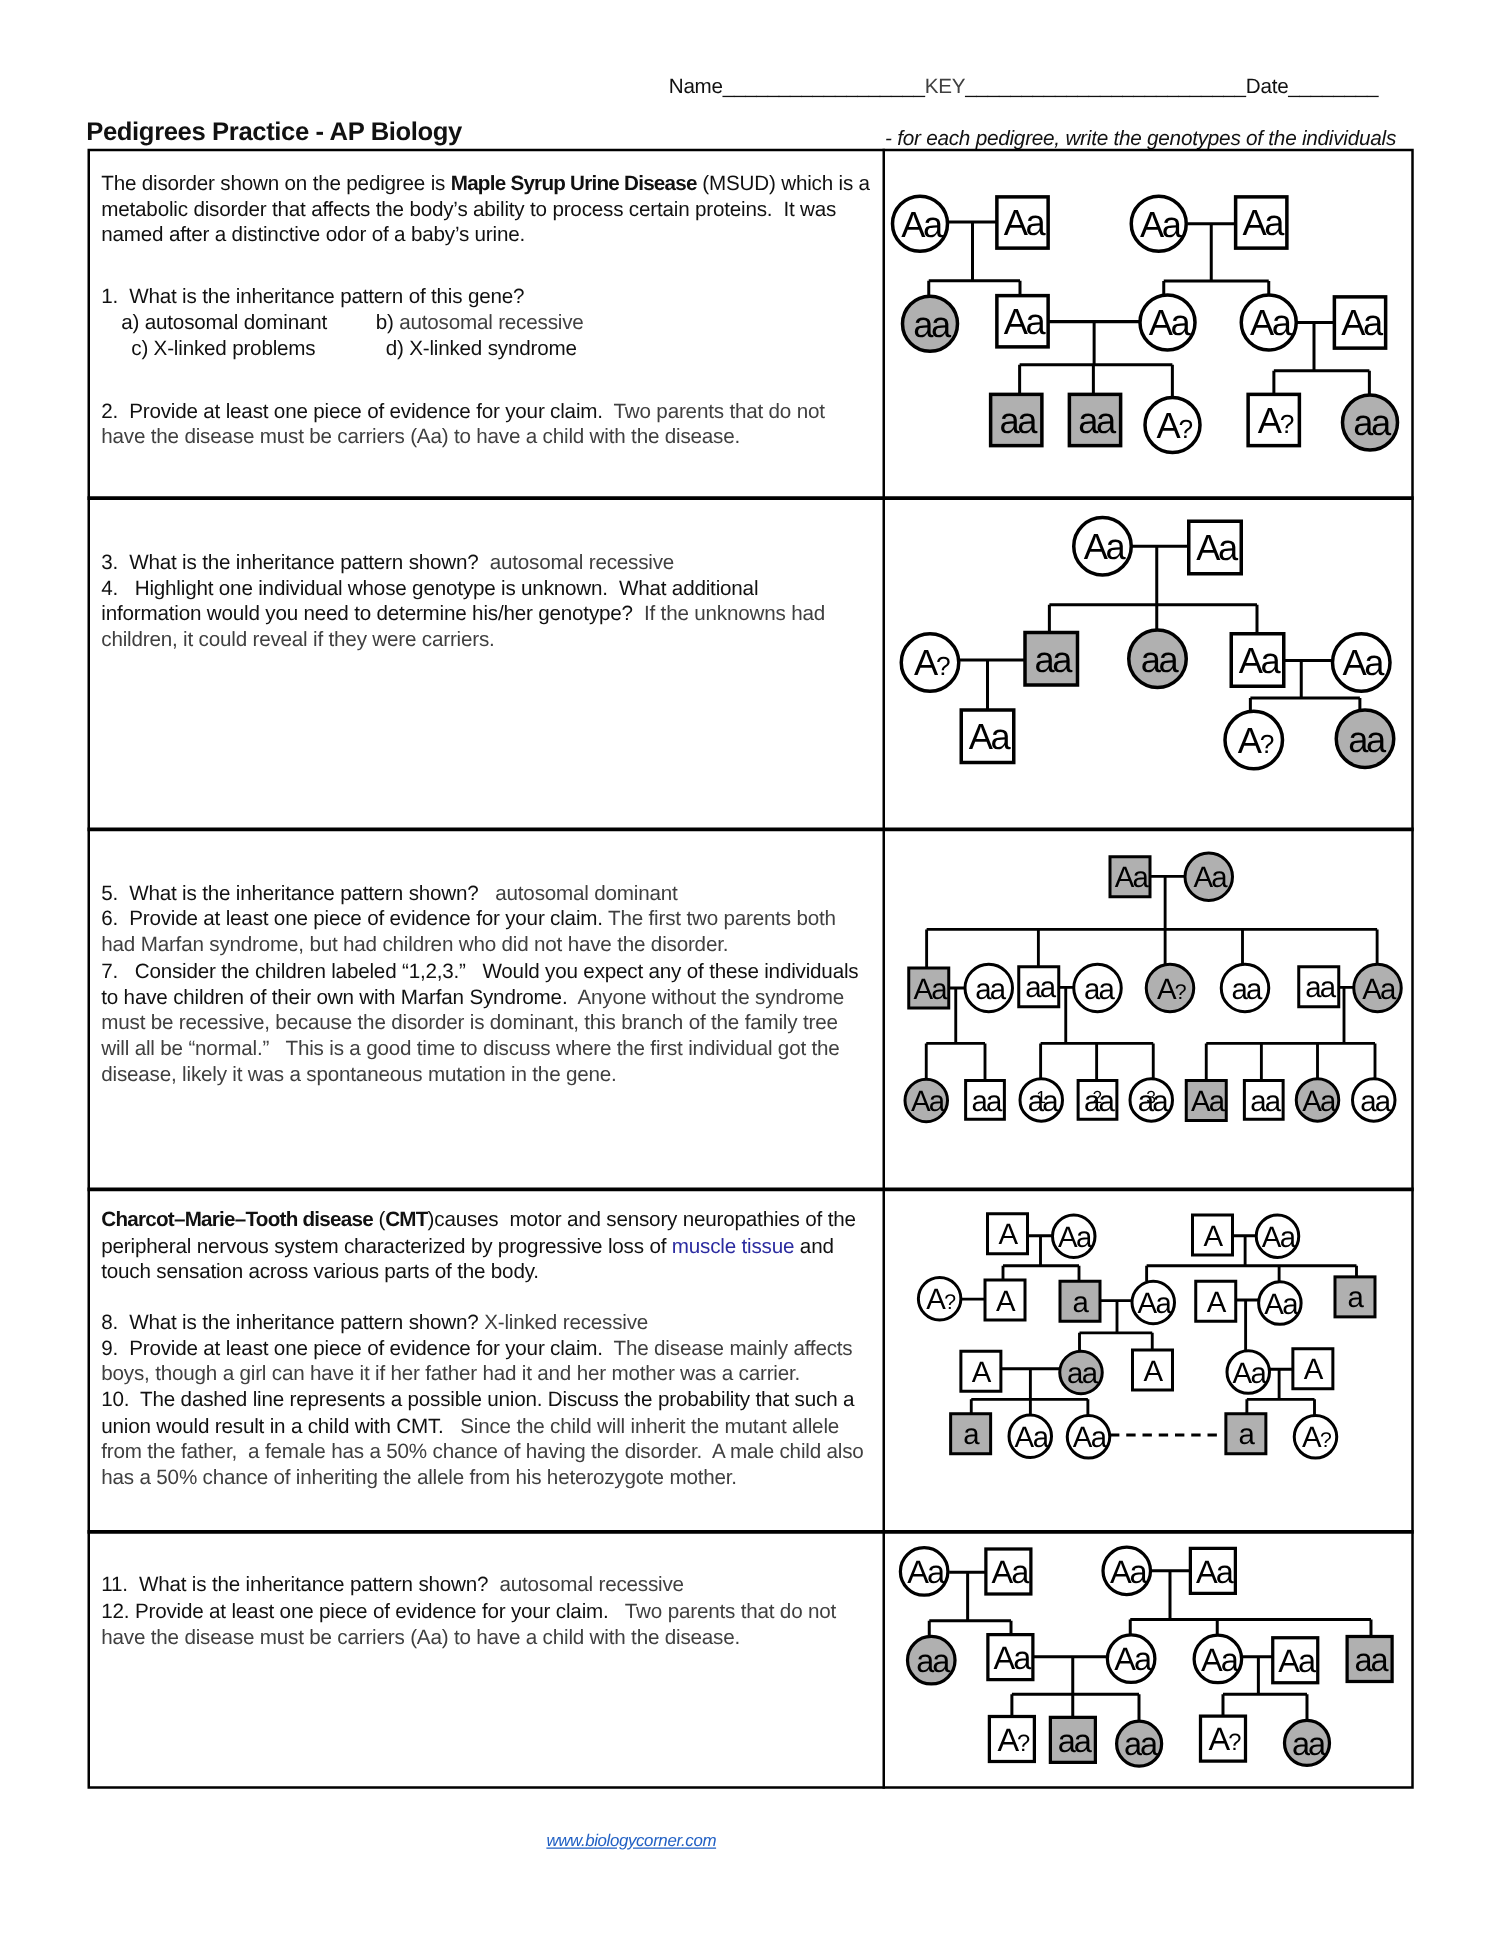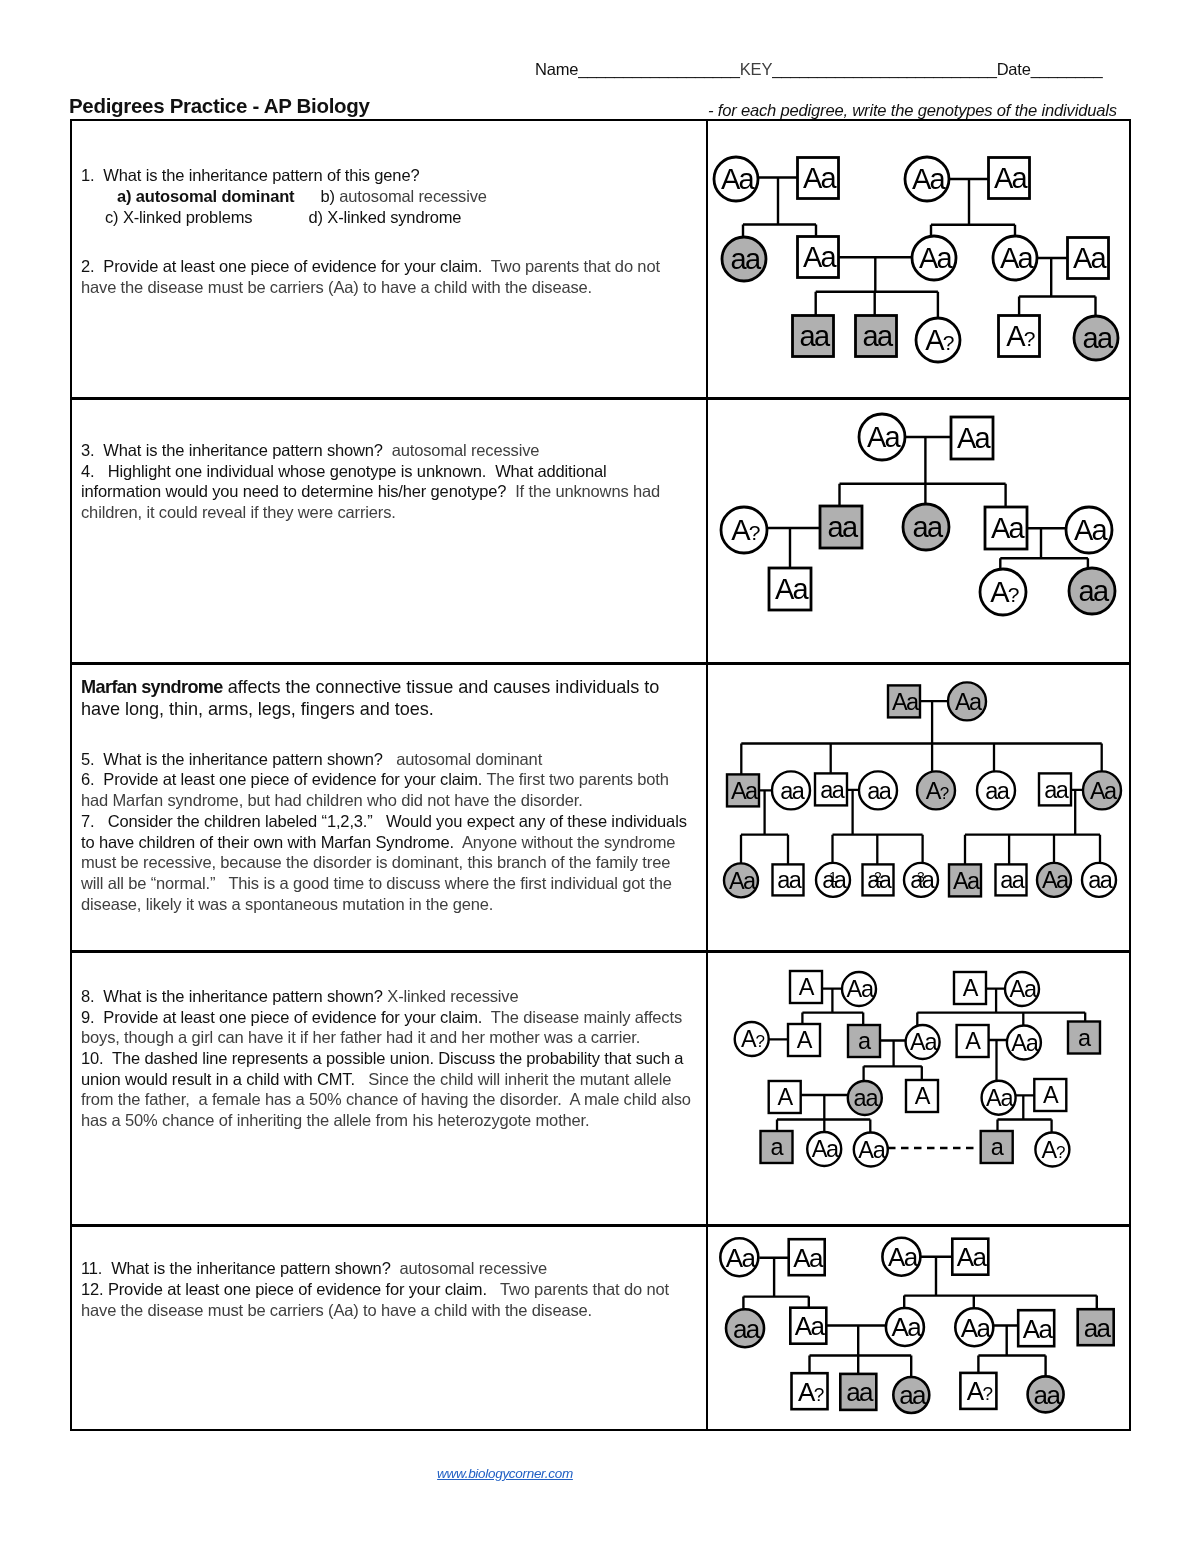--- a/index.html
+++ b/index.html
@@ -23,34 +23,35 @@
 <div class="abs" style="left:708px;top:100.5px;font-size:16.6px;font-style:italic;letter-spacing:-0.2px;">- for each pedigree, write the genotypes of the individuals</div>
 
 <div class="abs" style="left:70px;top:119.2px;width:1060.5px;height:1312px;border:2.6px solid #000;box-sizing:border-box;"></div>
 <div class="abs" style="left:70px;top:397.4px;width:1060.5px;height:2.6px;background:#000;"></div>
 <div class="abs" style="left:70px;top:662px;width:1060.5px;height:2.6px;background:#000;"></div>
 <div class="abs" style="left:70px;top:950.4px;width:1060.5px;height:2.6px;background:#000;"></div>
 <div class="abs" style="left:70px;top:1224.2px;width:1060.5px;height:2.6px;background:#000;"></div>
 <div class="abs" style="left:705.7px;top:119.2px;width:2.6px;height:1312px;background:#000;"></div>
 
 <div class="abs cell" style="left:81px;top:136.8px;width:634px;">
-<p style="margin-top:28.5px;">1.&nbsp; What is the inheritance pattern of this gene?<br><span style="display:inline-block;margin-left:36px;width:203.5px;font-weight:bold;">a) autosomal dominant</span><span>b) <span class="red">autosomal recessive</span></span><br><span style="display:inline-block;margin-left:24px;width:203.5px;">c) X-linked problems</span><span>d) X-linked syndrome</span></p>
+<p>The disorder shown on the pedigree is <b>Maple Syrup Urine Disease</b> (MSUD) which is a<br>metabolic disorder that affects the body’s ability to process certain proteins.&nbsp; It was<br>named after a distinctive odor of a baby’s urine.</p>
+<p style="margin-top:28.5px;">1.&nbsp; What is the inheritance pattern of this gene?<br><span style="display:inline-block;margin-left:16px;width:203.5px;">a) autosomal dominant</span><span>b) <span class="red">autosomal recessive</span></span><br><span style="display:inline-block;margin-left:24px;width:203.5px;">c) X-linked problems</span><span>d) X-linked syndrome</span></p>
 <p style="margin-top:29px;">2.&nbsp; Provide at least one piece of evidence for your claim.&nbsp; <span class="red">Two parents that do not<br>have the disease must be carriers (Aa) to have a child with the disease.</span></p>
 </div>
 
 <div class="abs cell" style="left:81px;top:409.3px;width:634px;">
 <p style="margin-top:30.7px;">3.&nbsp; What is the inheritance pattern shown?&nbsp; <span class="red">autosomal recessive</span><br>4.&nbsp;&nbsp; Highlight one individual whose genotype is unknown.&nbsp; What additional<br>information would you need to determine his/her genotype?&nbsp; <span class="red">If the unknowns had<br>children, it could reveal if they were carriers.</span></p>
 </div>
 
 <div class="abs cell" style="left:81px;top:675.7px;width:640px;">
-<p style="font-size:18.1px;line-height:22px;letter-spacing:-0.05px;"><b>Marfan syndrome</b> affects the connective tissue and causes individuals to<br>have long, thin, arms, legs, fingers and toes.</p>
 <p style="margin-top:29.1px;">5.&nbsp; What is the inheritance pattern shown?&nbsp;&nbsp; <span class="red">autosomal dominant</span><br>6.&nbsp; Provide at least one piece of evidence for your claim. <span class="red">The first two parents both<br>had Marfan syndrome, but had children who did not have the disorder.</span><br>7.&nbsp;&nbsp; Consider the children labeled “1,2,3.”&nbsp;&nbsp; Would you expect any of these individuals<br>to have children of their own with Marfan Syndrome.&nbsp; <span class="red">Anyone without the syndrome<br>must be recessive, because the disorder is dominant, this branch of the family tree<br>will all be “normal.”&nbsp;&nbsp; This is a good time to discuss where the first individual got the<br>disease, likely it was a spontaneous mutation in the gene.</span></p>
 </div>
 
 <div class="abs cell" style="left:81px;top:966px;width:640px;">
+<p><b>Charcot–Marie–Tooth disease</b> (<b>CMT</b>)causes&nbsp; motor and sensory neuropathies of the<br>peripheral nervous system characterized by progressive loss of <span class="blue">muscle tissue</span> and<br>touch sensation across various parts of the body.</p>
 <p style="margin-top:19.8px;">8.&nbsp; What is the inheritance pattern shown? <span class="red">X-linked recessive</span><br>9.&nbsp; Provide at least one piece of evidence for your claim.&nbsp; <span class="red">The disease mainly affects<br>boys, though a girl can have it if her father had it and her mother was a carrier.</span><br>10.&nbsp; The dashed line represents a possible union. Discuss the probability that such a<br>union would result in a child with CMT.&nbsp;&nbsp; <span class="red">Since the child will inherit the mutant allele<br>from the father,&nbsp; a female has a 50% chance of having the disorder.&nbsp; A male child also<br>has a 50% chance of inheriting the allele from his heterozygote mother.</span></p>
 </div>
 
 <div class="abs cell" style="left:81px;top:1238.4px;width:640px;">
 <p style="margin-top:19.8px;">11.&nbsp; What is the inheritance pattern shown?&nbsp; <span class="red">autosomal recessive</span><br>12. Provide at least one piece of evidence for your claim.&nbsp;&nbsp; <span class="red">Two parents that do not<br>have the disease must be carriers (Aa) to have a child with the disease.</span></p>
 </div>
 
 <div class="abs" style="left:0;top:1464px;width:1010px;text-align:center;">
 <span style="font-size:13.5px;font-style:italic;color:#2160c4;text-decoration:underline;letter-spacing:-0.3px;">www.biologycorner.com</span>
 </div>

